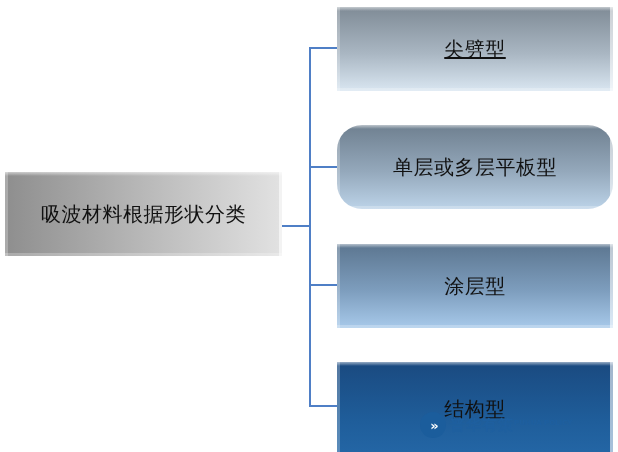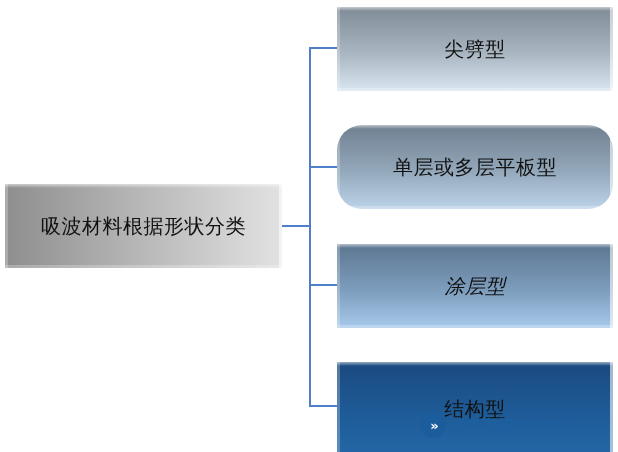--- a/index.html
+++ b/index.html
@@ -5,26 +5,26 @@
   html, body { margin:0; padding:0; background:#ffffff; }
   body { width:618px; height:452px; position:relative; overflow:hidden;
          font-family:"DejaVu Sans","Liberation Sans",sans-serif; }
   .box { position:absolute; box-sizing:border-box; display:flex; align-items:center; justify-content:center;
          color:#111; font-size:20px; letter-spacing:0.5px; }
   .box::before { content:""; position:absolute; left:0; right:0; top:0; height:4px;
          background:linear-gradient(to bottom, rgba(255,255,255,0.55), rgba(255,255,255,0)); }
   .box::after { content:""; position:absolute; inset:0;
          box-shadow: inset 3px 0 0 rgba(255,255,255,0.25), inset -3px 0 0 rgba(255,255,255,0.6), inset 0 -3px 0 rgba(255,255,255,0.25); pointer-events:none; }
   .box span { position:relative; z-index:1; }
-  .root { left:5px; top:184px; width:277px; height:84px;
+  .root { left:5px; top:172px; width:277px; height:84px;
           background:linear-gradient(to right, #8e8e8e 0%, #b4b4b4 45%, #e2e2e2 100%); }
   .child { left:337px; width:276px; height:84px; }
-  .c1 { top:7px;  background:linear-gradient(to bottom, #7f8b96 0%, #a9b6c2 55%, #d9e6f1 100%); }
+  .c1 { top:7px;  background:linear-gradient(to bottom, #7f8b96 0%, #a9b6c2 55%, #d9e6f1 100%);text-decoration:underline; }
   .c2 { top:125px; background:linear-gradient(to bottom, #6f8090 0%, #94a8bb 55%, #bcd3e8 100%);border-radius:25px; }
-  .c3 { top:244px; background:linear-gradient(to bottom, #5c7690 0%, #7d9dbd 55%, #a7c9ea 100%);font-style:italic; }
+  .c3 { top:244px; background:linear-gradient(to bottom, #5c7690 0%, #7d9dbd 55%, #a7c9ea 100%); }
   .c4 { top:362px; height:101px; background:linear-gradient(to bottom, #1a4a80 0%, #1f5e9b 60%, #2568a8 100%); }
   .c4 span { margin-top:-6px; }
   .line { position:absolute; background:#4f7fc6; }
   .watermark { position:absolute; left:420px; top:412px; display:flex; align-items:center; gap:4px; z-index:2; }
   .wm-icon { width:26px; height:26px; border-radius:50%; background:#1b5d9c; color:#fff; font-size:13px;
              display:flex; align-items:center; justify-content:center; font-weight:bold; letter-spacing:-3px; }
   .wm-text { display:flex; flex-direction:row; line-height:1; }
   .wm-cn { font-size:15px; font-weight:bold; color:#1e5f9f; letter-spacing:1px; }
   .wm-en { font-size:7px; font-weight:bold; color:#1e5f9f; margin-top:2px; }
 </style>

